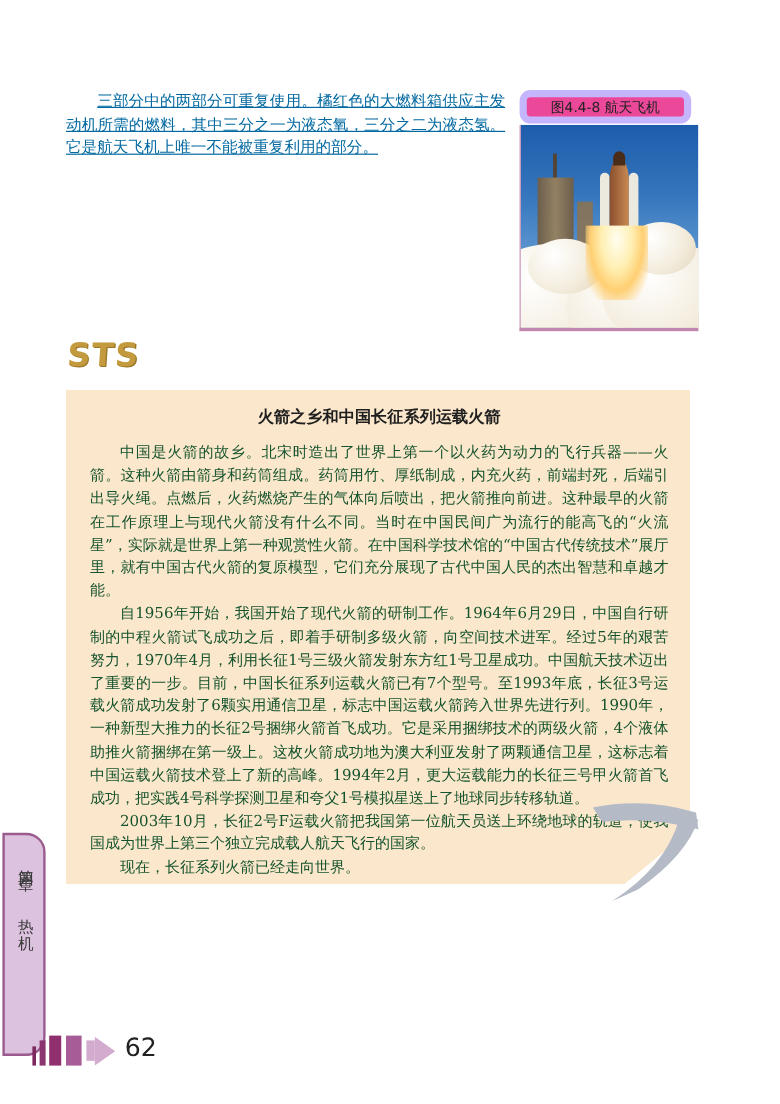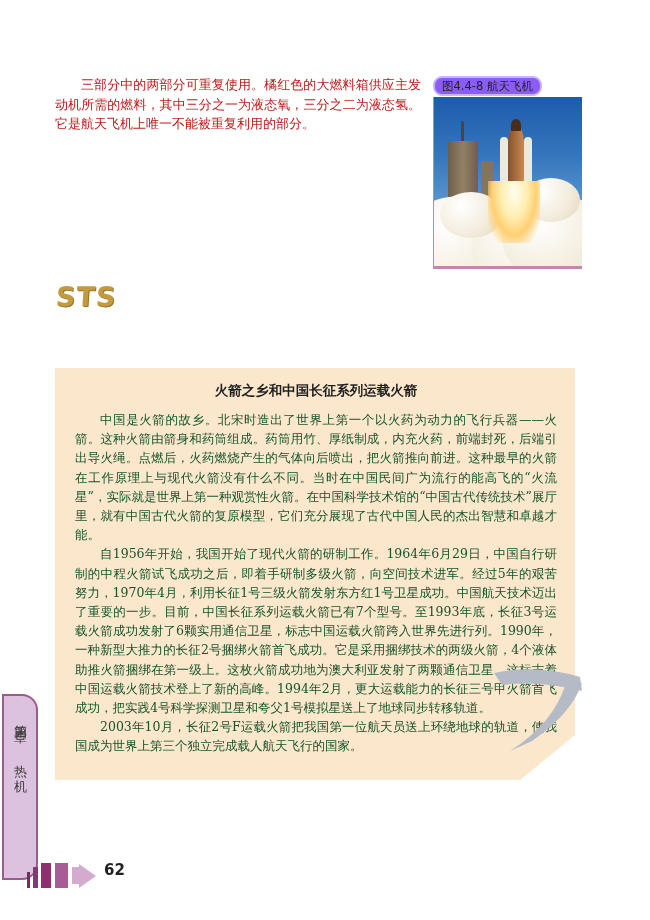--- a/index.html
+++ b/index.html
@@ -3,26 +3,26 @@
 <meta charset="utf-8">
 <style>
   html,body{margin:0;padding:0;}
   body{
     width:650px;height:920px;background:#ffffff;position:relative;
     font-family:"DejaVu Serif","Liberation Serif",serif;
     overflow:hidden;
   }
   
   .top-row{position:absolute;left:55px;top:75px;width:528px;display:flex;}
-  .top-text{width:366px;font-size:13px;line-height:19.6px;text-align:justify;color:#b91c1c;}
+  .top-text{width:366px;font-size:13px;line-height:19.6px;text-align:justify;color:#0369a1;text-decoration:underline;}
   .top-text p{margin:0;text-indent:2em;}
   .figure-col{margin-left:12px;width:150px;}
   .caption-box{
-    display:inline-block;border:2px solid #c4b5fd;border-radius:9px;
-    padding:0 7px;font-size:11.5px;line-height:16px;color:#222;background:#8b5cf6;
+    display:inline-block;border:6px solid #c4b5fd;border-radius:9px;
+    padding:0 20px;font-size:11.5px;line-height:16px;color:#222;background:#ec4899;
     font-family:"DejaVu Sans","Liberation Sans",sans-serif;white-space:nowrap;
   }
   .photo{
     width:148px;height:169px;position:relative;overflow:hidden;
     border-left:1px solid #c287ae;border-bottom:3px solid #c287ae;
     margin-top:1px;
   }
   .sky{position:absolute;inset:0;background:linear-gradient(180deg,#1d5cab 0%,#3576bd 35%,#5e97d0 65%,#8fb9e2 100%);}
   .ground{position:absolute;left:0;bottom:0;width:100%;height:11px;background:#c2a878;}
   .tower{position:absolute;left:14px;top:44px;width:30px;height:88px;background:linear-gradient(90deg,#6f5d45,#97815f 50%,#6f5d45);opacity:.95;}
@@ -49,21 +49,20 @@
     font-family:"DejaVu Sans","Liberation Sans",sans-serif;
     font-weight:900;font-size:27px;letter-spacing:1px;color:#c49a3f;
     text-shadow:1px 1px 0 #9a7426;transform:skewX(-4deg);
   }
   
   .sts-box-wrap{position:absolute;left:55px;top:325px;width:520px;height:412px;}
   .sts-box{
     width:100%;height:100%;box-sizing:border-box;background:#fbe7cb;
     padding:11px 18px 0 20px;
     clip-path:polygon(0 0,100% 0,100% 367px,465px 100%,0 100%);
-    margin-top:43px;
   }
   .sts-title{
     margin:3px 0 10px;text-align:center;font-size:13.5px;font-weight:bold;color:#1f1f1f;
     font-family:"DejaVu Sans","Liberation Sans",sans-serif;
   }
   .sts-box p{margin:0;font-size:12.5px;line-height:19.2px;text-align:justify;text-indent:2em;color:#14532d;}
   .swoosh{position:absolute;right:-15px;bottom:-22px;width:112px;height:108px;}
   
   .chapter-tab{
     position:absolute;left:2px;top:694px;width:36px;height:186px;box-sizing:border-box;
@@ -79,23 +78,22 @@
   
   .footer-arrow{position:absolute;left:27px;top:858px;display:flex;align-items:flex-end;height:30px;}
   .bar{display:inline-block;}
   .bar1{width:3px;height:16px;background:#7d2960;margin-right:3px;}
   .bar2{width:5px;height:21px;background:#8a3470;margin-right:3px;}
   .bar3{width:10px;height:25px;background:#8f2f6d;margin-right:4px;}
   .bar4{width:13px;height:25px;background:#a85c97;margin-right:4px;}
   .arrow-shaft{width:7px;height:17px;background:#d2abce;margin-bottom:4px;}
   .arrow-head{width:0;height:0;border-left:17px solid #d2abce;border-top:12px solid transparent;border-bottom:12px solid transparent;margin-bottom:0px;}
   .page-number{
-    position:absolute;left:104px;top:861px;font-size:15px;color:#222;
+    position:absolute;left:104px;top:861px;font-size:21px;color:#222;
     font-family:"DejaVu Sans","Liberation Sans",sans-serif;
-    font-weight:bold;
   }
 </style>
 </head>
 <body>
 
 <div>
 
   <div class="top-row">
     <div class="top-text">
       <p>三部分中的两部分可重复使用。橘红色的大燃料箱供应主发动机所需的燃料，其中三分之一为液态氧，三分之二为液态氢。它是航天飞机上唯一不能被重复利用的部分。</p>
@@ -124,20 +122,21 @@
   </div>
 
   <div class="sts-logo">STS</div>
 
   <div class="sts-box-wrap">
     <div class="sts-box">
       <h3 class="sts-title">火箭之乡和中国长征系列运载火箭</h3>
       <p>中国是火箭的故乡。北宋时造出了世界上第一个以火药为动力的飞行兵器——火箭。这种火箭由箭身和药筒组成。药筒用竹、厚纸制成，内充火药，前端封死，后端引出导火绳。点燃后，火药燃烧产生的气体向后喷出，把火箭推向前进。这种最早的火箭在工作原理上与现代火箭没有什么不同。当时在中国民间广为流行的能高飞的“火流星”，实际就是世界上第一种观赏性火箭。在中国科学技术馆的“中国古代传统技术”展厅里，就有中国古代火箭的复原模型，它们充分展现了古代中国人民的杰出智慧和卓越才能。</p>
       <p>自1956年开始，我国开始了现代火箭的研制工作。1964年6月29日，中国自行研制的中程火箭试飞成功之后，即着手研制多级火箭，向空间技术进军。经过5年的艰苦努力，1970年4月，利用长征1号三级火箭发射东方红1号卫星成功。中国航天技术迈出了重要的一步。目前，中国长征系列运载火箭已有7个型号。至1993年底，长征3号运载火箭成功发射了6颗实用通信卫星，标志中国运载火箭跨入世界先进行列。1990年，一种新型大推力的长征2号捆绑火箭首飞成功。它是采用捆绑技术的两级火箭，4个液体助推火箭捆绑在第一级上。这枚火箭成功地为澳大利亚发射了两颗通信卫星，这标志着中国运载火箭技术登上了新的高峰。1994年2月，更大运载能力的长征三号甲火箭首飞成功，把实践4号科学探测卫星和夸父1号模拟星送上了地球同步转移轨道。</p>
       <p>2003年10月，长征2号F运载火箭把我国第一位航天员送上环绕地球的轨道，使我国成为世界上第三个独立完成载人航天飞行的国家。</p>
+      <p>现在，长征系列火箭已经走向世界。</p>
     </div>
     <svg class="swoosh" viewBox="0 0 112 108" aria-hidden="true">
       <path d="M16,22 Q58,13 102,26 L104,40 Q62,29 24,34 Z" fill="#b4bac6"></path>
       <path d="M104,32 Q94,62 54,90 L32,100 Q76,72 88,32 Z" fill="#b4bac6"></path>
     </svg>
   </div>
 
   <div class="chapter-tab">
     <div class="tab-text">
       <span>第四章</span>

